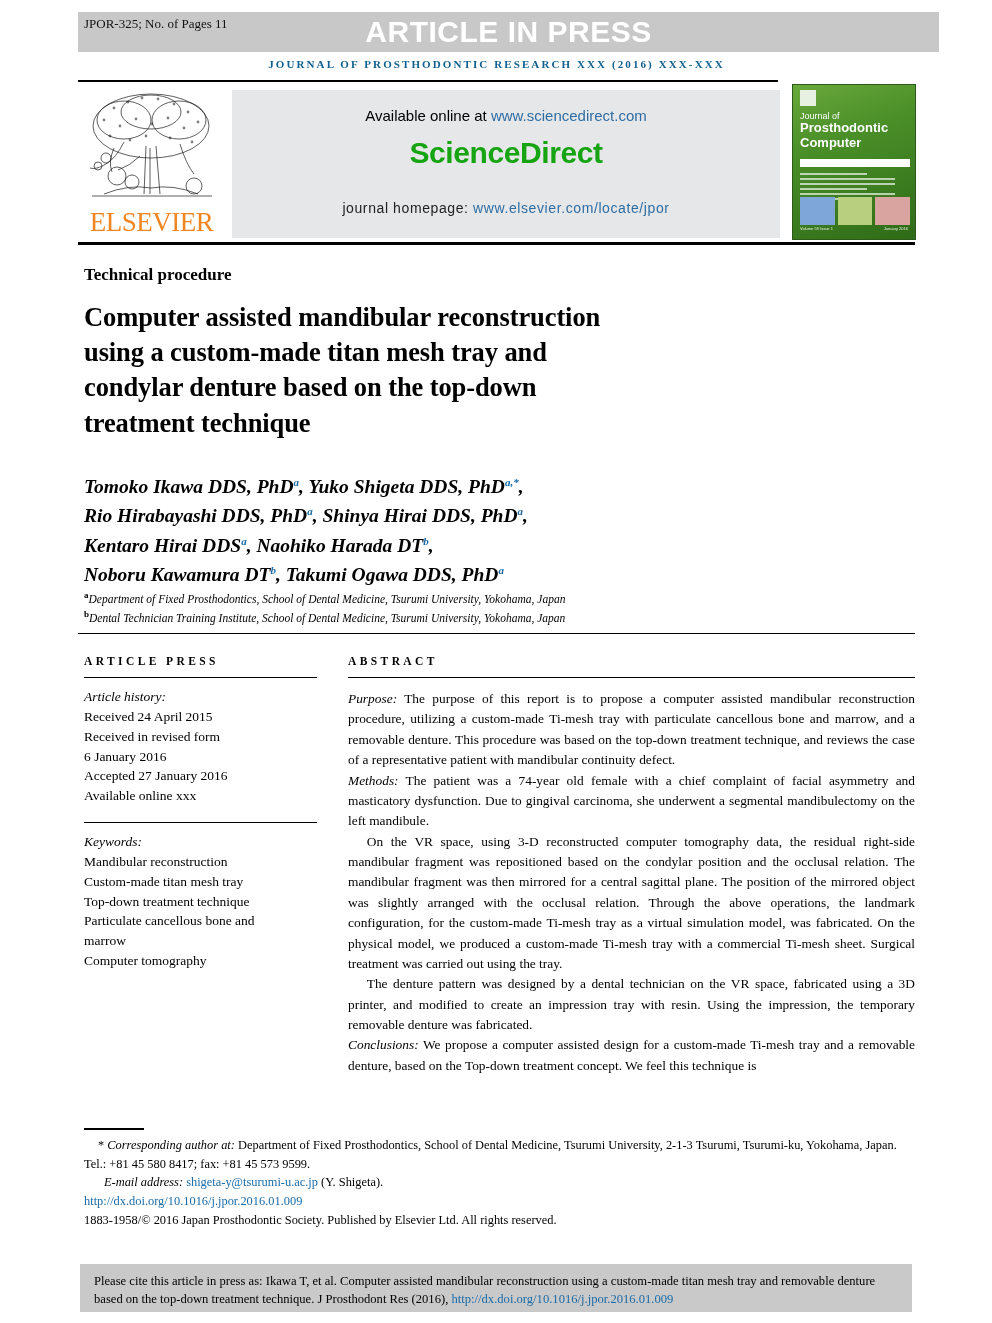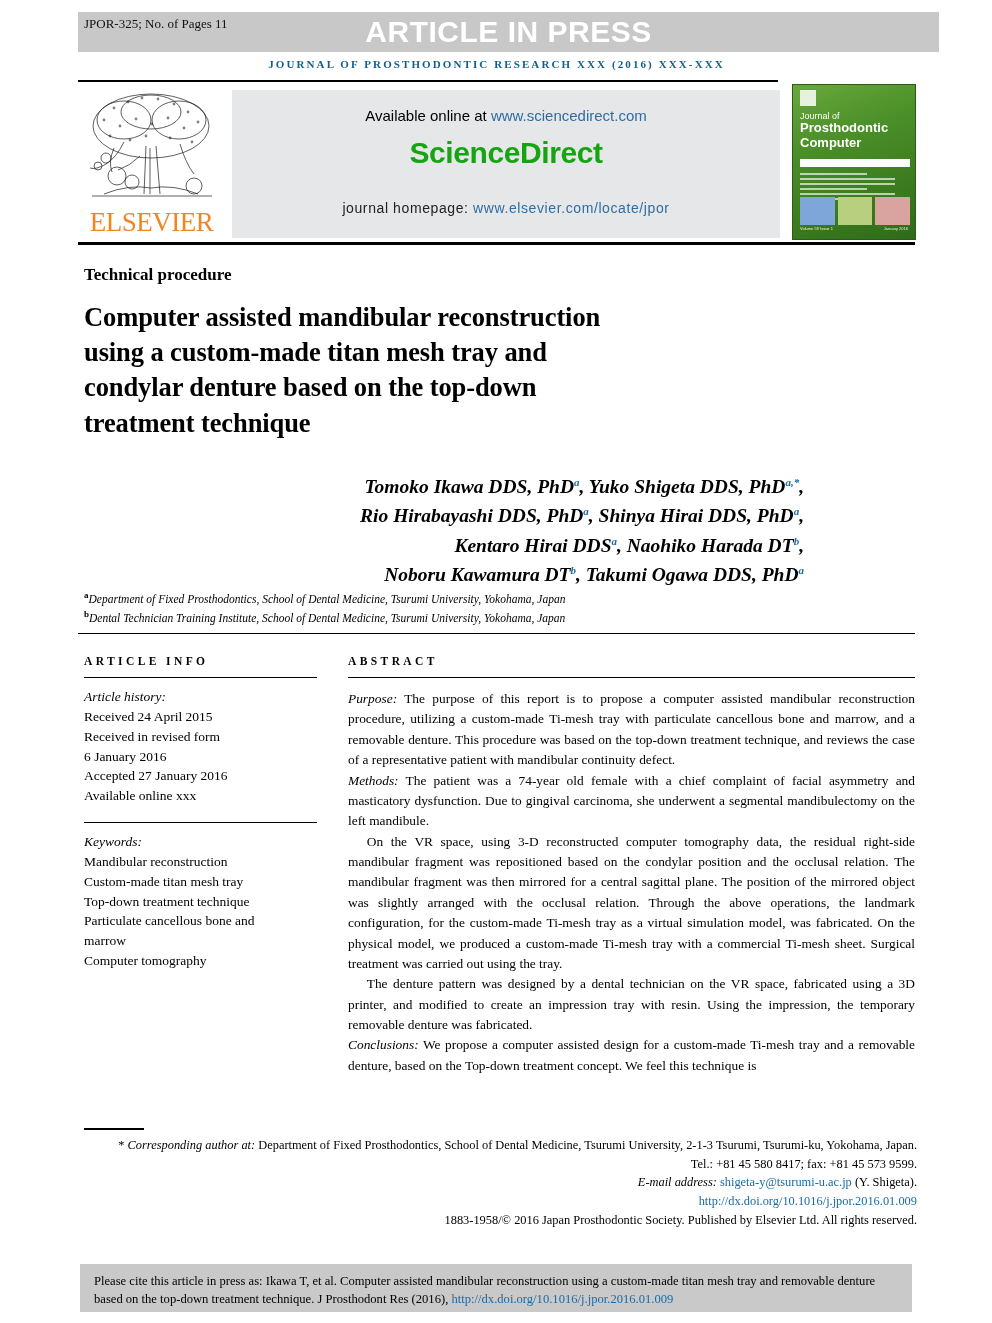--- a/index.html
+++ b/index.html
@@ -257,21 +257,20 @@
   .authors {
     position: absolute;
     left: 84px;
     top: 472px;
     width: 720px;
     font-family: "Liberation Serif", "DejaVu Serif", serif;
     font-style: italic;
     font-weight: bold;
     font-size: 19.5px;
     line-height: 1.5;
-    text-align: right;
   }
   .authors sup { color: #1a6ba8; font-size: 11px; font-style: italic; }
   .affiliations {
     position: absolute;
     left: 84px;
     top: 589px;
     width: 720px;
     font-family: "Liberation Serif", "DejaVu Serif", serif;
     font-style: italic;
     font-size: 11.5px;
@@ -345,21 +344,20 @@
     background: #000;
   }
   .footnotes {
     position: absolute;
     left: 84px;
     top: 1136px;
     width: 833px;
     font-family: "Liberation Serif", "DejaVu Serif", serif;
     font-size: 12.4px;
     line-height: 1.5;
-    text-align: right;
   }
   .footnotes .ital { font-style: italic; }
   .footnotes .lnk { color: #1a6ba8; }
   .footnotes .doi { color: #1a6ba8; }
   .footnotes .em-indent { padding-left: 20px; display: inline-block; }
   .copyright { margin-top: 1px; }
 
   
   .cite-box {
     position: absolute;
@@ -496,21 +494,21 @@
     <sup>a</sup><span>Department of Fixed Prosthodontics, School of Dental Medicine, Tsurumi University, Yokohama, Japan</span>
   </div>
   <div>
     <sup>b</sup><span>Dental Technician Training Institute, School of Dental Medicine, Tsurumi University, Yokohama, Japan</span>
   </div>
 </div>
 
 <div class="rule-authors"></div>
 
 <div class="col-info">
-  <div class="sec-head">ARTICLE INFO</div>
+  <div class="sec-head">ARTICLE PRESS</div>
   <div class="sec-rule"></div>
 
   <div class="info-block">
     <div class="ital">Article history:</div>
     <div>Received 24 April 2015</div>
     <div>Received in revised form</div>
     <div>6 January 2016</div>
     <div>Accepted 27 January 2016</div>
     <div>Available online xxx</div>
   </div>

